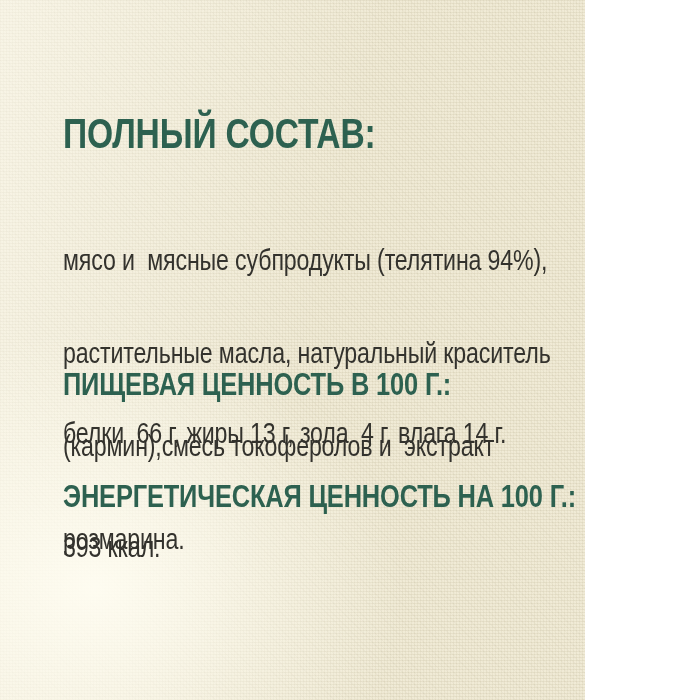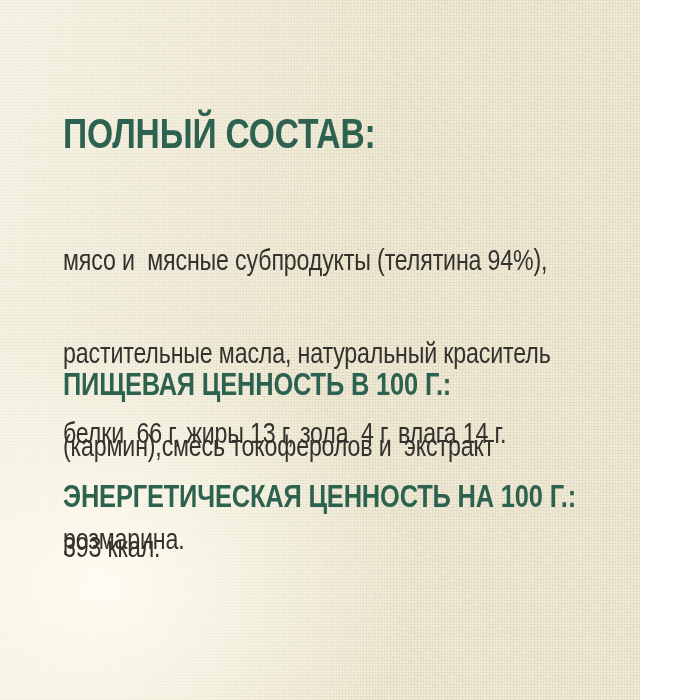--- a/index.html
+++ b/index.html
@@ -2,21 +2,21 @@
 <html><head>
 <meta charset="utf-8">
 <style>
   html, body { margin: 0; padding: 0; }
   body {
     width: 700px; height: 700px; overflow: hidden;
     font-family: "Liberation Sans", "DejaVu Sans", sans-serif;
   }
   .canvas {
     position: relative;
-    width: 640px; height: 700px;
+    width: 585px; height: 700px;
     background-color: #efe9d3;
     background-image:
       radial-gradient(ellipse 430px 360px at 16% 84%, rgba(255,253,242,0.95), rgba(255,253,242,0) 72%),
       linear-gradient(103deg, rgba(255,253,244,0.55), rgba(255,253,244,0) 52%),
       repeating-linear-gradient(45deg, rgba(125,115,82,0.035) 0px, rgba(125,115,82,0.035) 1px, rgba(0,0,0,0) 1px, rgba(0,0,0,0) 4px),
       repeating-linear-gradient(0deg, rgba(150,140,104,0.10) 0px, rgba(150,140,104,0.10) 1px, rgba(255,255,250,0.04) 1px, rgba(255,255,250,0.04) 3px),
       repeating-linear-gradient(90deg, rgba(150,140,104,0.08) 0px, rgba(150,140,104,0.08) 1px, rgba(255,255,250,0.04) 1px, rgba(255,255,250,0.04) 3px);
   }
   .heading {
     position: absolute; left: 63px;

